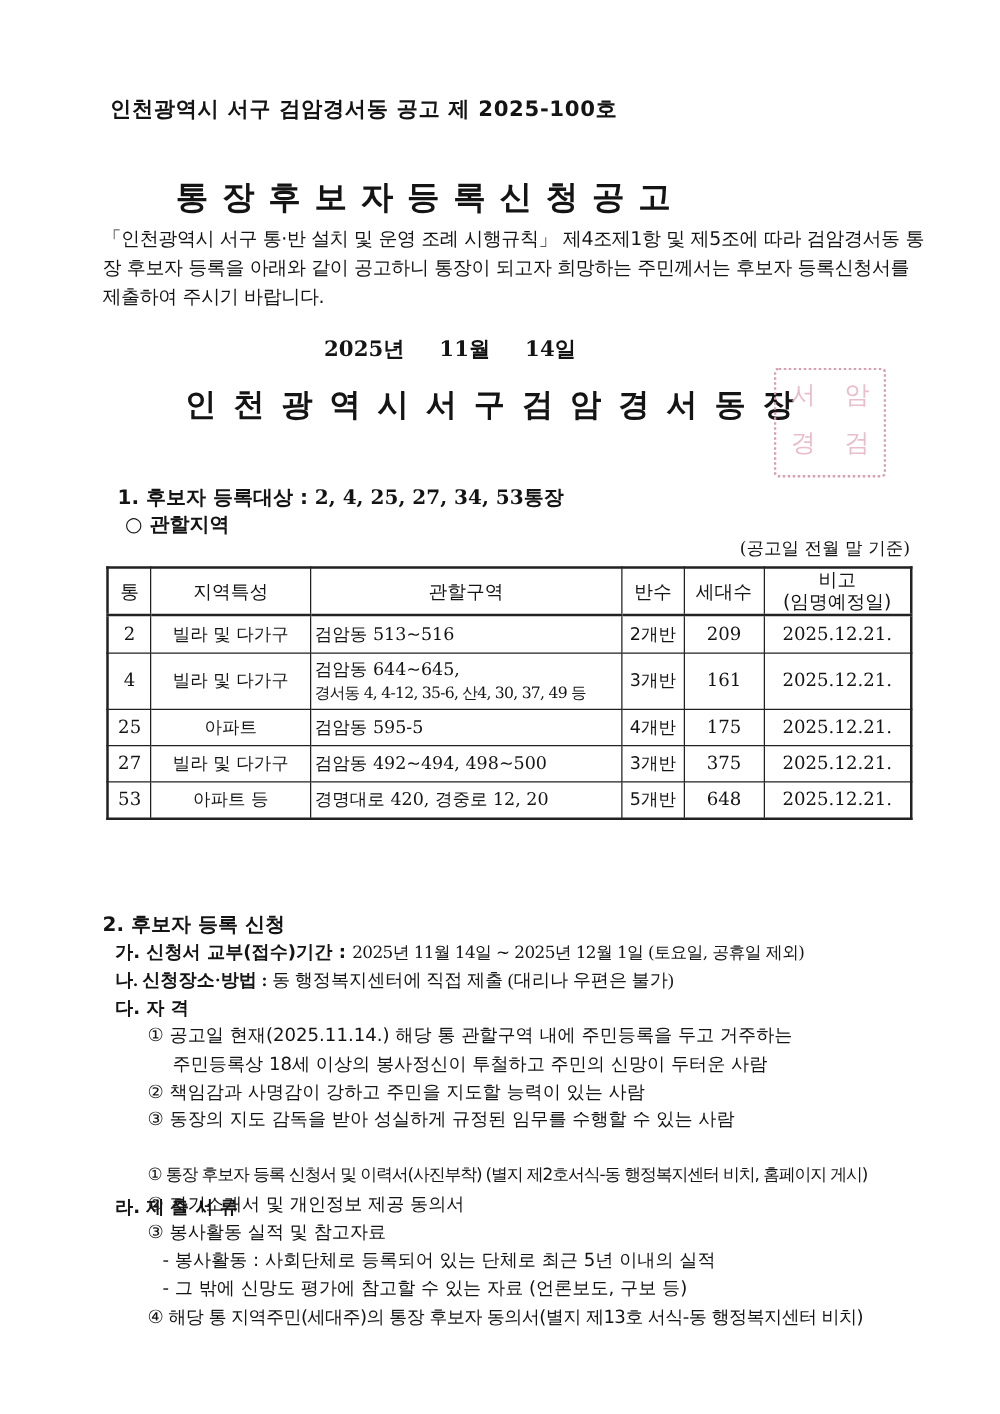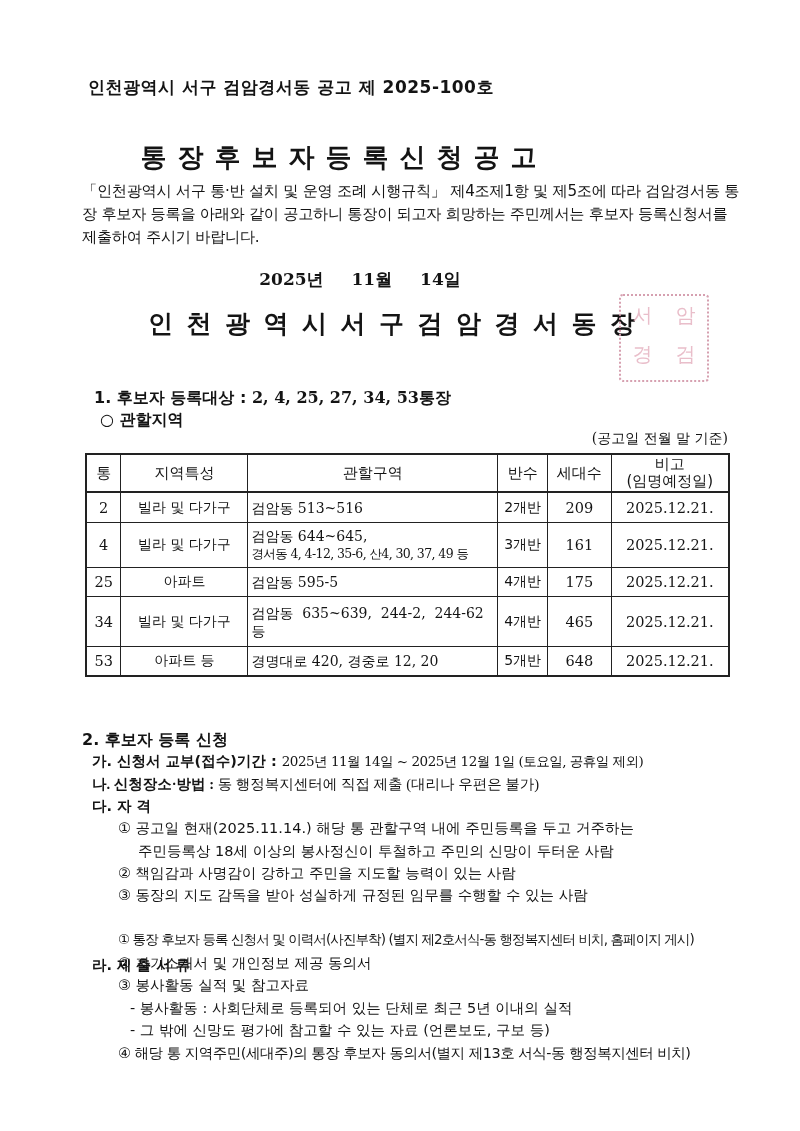--- a/index.html
+++ b/index.html
@@ -118,29 +118,26 @@
       <td>2025.12.21.</td>
     </tr>
     <tr class="r3">
       <td>25</td>
       <td class="type">아파트</td>
       <td class="area"><span>검암동 595-5</span></td>
       <td class="bans">4개반</td>
       <td>175</td>
       <td>2025.12.21.</td>
     </tr>
-    <tr class="r5">
-      <td>34</td>
+    <tr class="r4">
+      <td>27</td>
       <td class="type">빌라 및 다가구</td>
-      <td class="area">
-          <div style="white-space:pre">검암동  635~639,  244-2,  244-62</div>
-          <div>등</div>
-        </td>
-      <td class="bans">4개반</td>
-      <td>465</td>
+      <td class="area"><span>검암동 492~494, 498~500</span></td>
+      <td class="bans">3개반</td>
+      <td>375</td>
       <td>2025.12.21.</td>
     </tr>
     <tr class="r6">
       <td>53</td>
       <td class="type">아파트 등</td>
       <td class="area"><span>경명대로 420, 경중로 12, 20</span></td>
       <td class="bans">5개반</td>
       <td>648</td>
       <td>2025.12.21.</td>
     </tr>

